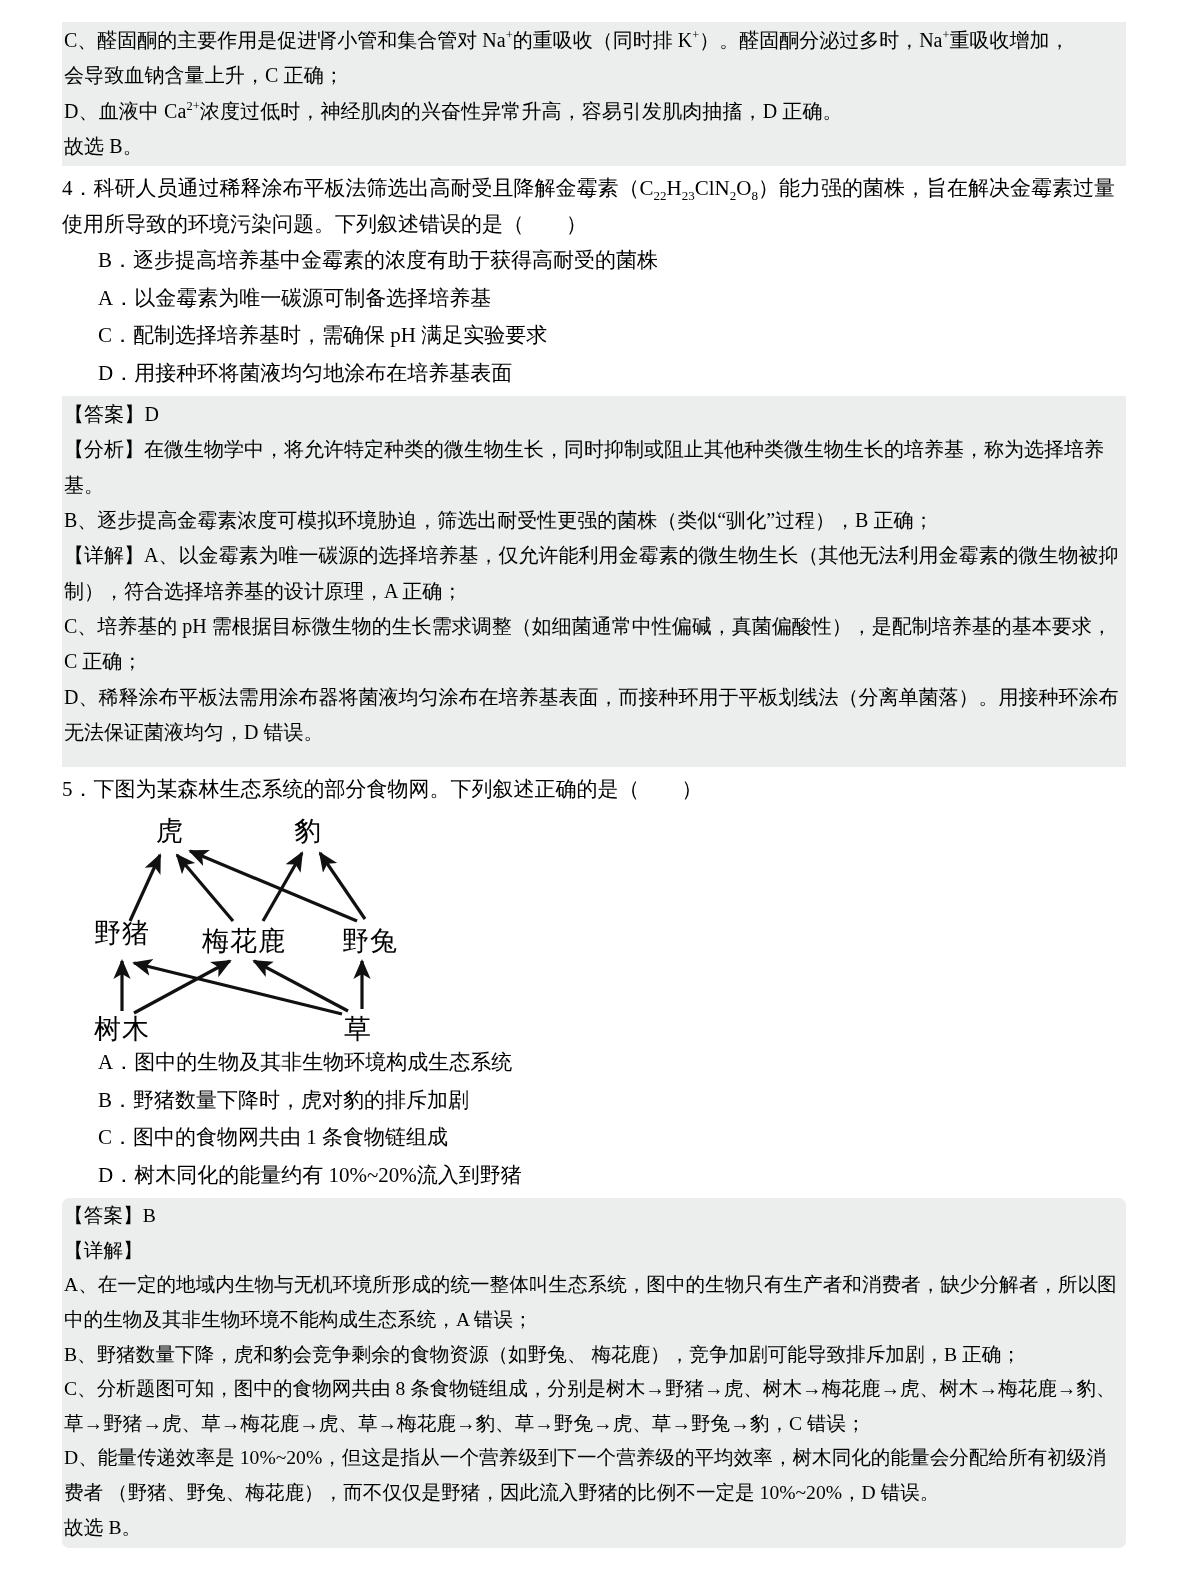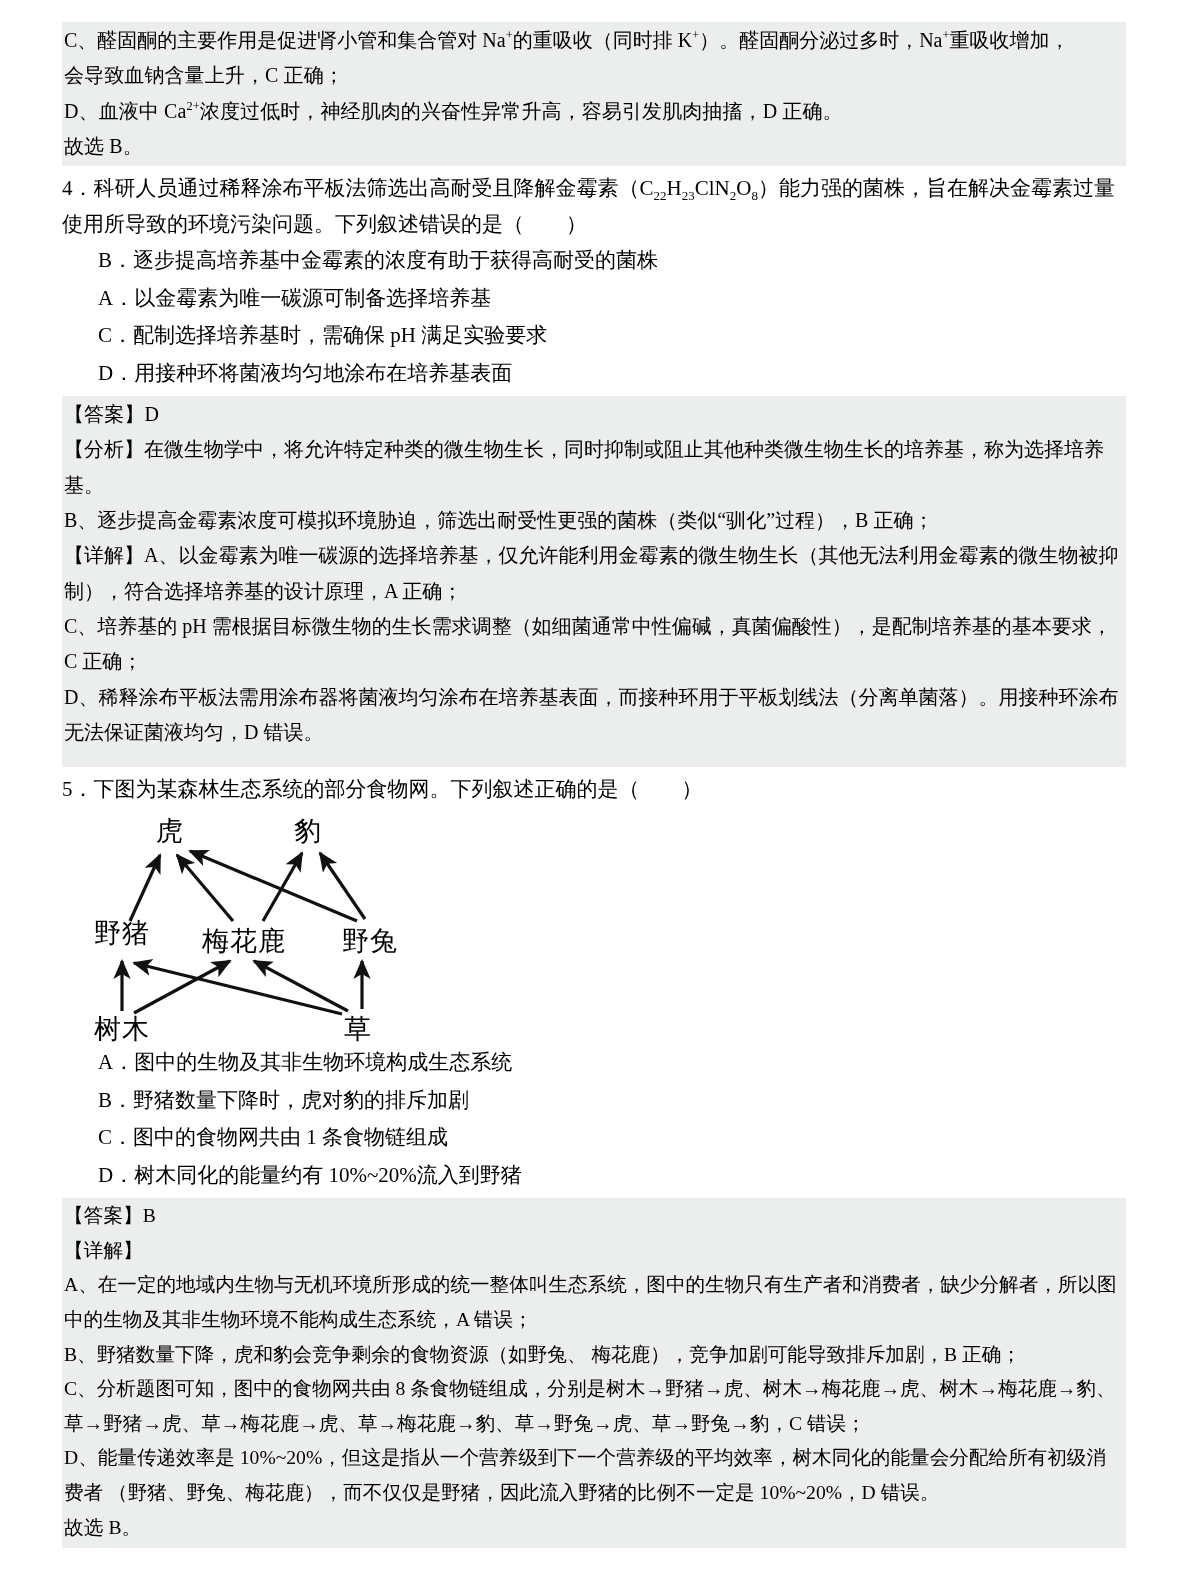--- a/index.html
+++ b/index.html
@@ -196,21 +196,21 @@
 
     <div class="opts">
       <div class="opt"><span class="lab">A．</span><span>图中的生物及其非生物环境构成生态系统</span></div>
       <div class="opt"><span class="lab">B．</span><span>野猪数量下降时，虎对豹的排斥加剧</span></div>
       <div class="opt"><span class="lab">C．</span><span>图中的食物网共由 1 条食物链组成</span></div>
       <div class="opt"><span class="lab">D．</span><span>树木同化的能量约有 10%~20%流入到野猪</span></div>
     </div>
 
     <div class="spacer-s"></div>
 
-    <div class="shaded analysis-dense" style="padding-bottom:3px;">
+    <div class="shaded analysis-dense" style="padding-bottom:3px;border-radius:7px;">
       <div class="line"><span>【答案】</span><span>B</span></div>
       <div class="line">【详解】</div>
       <div class="wrapline">A、在一定的地域内生物与无机环境所形成的统一整体叫生态系统，图中的生物只有生产者和消费者，缺少分解者，所以图中的生物及其非生物环境不能构成生态系统，A 错误；</div>
       <div class="wrapline">B、野猪数量下降，虎和豹会竞争剩余的食物资源（如野兔、 梅花鹿），竞争加剧可能导致排斥加剧，B 正确；</div>
       <div class="wrapline">C、分析题图可知，图中的食物网共由 8 条食物链组成，分别是树木→野猪→虎、树木→梅花鹿→虎、树木→梅花鹿→豹、草→野猪→虎、草→梅花鹿→虎、草→梅花鹿→豹、草→野兔→虎、草→野兔→豹，C 错误；</div>
       <div class="wrapline">D、能量传递效率是 10%~20%，但这是指从一个营养级到下一个营养级的平均效率，树木同化的能量会分配给所有初级消费者 （野猪、野兔、梅花鹿），而不仅仅是野猪，因此流入野猪的比例不一定是 10%~20%，D 错误。</div>
       <div class="line">故选 B。</div>
     </div>
 
     <div class="spacer-s"></div>

